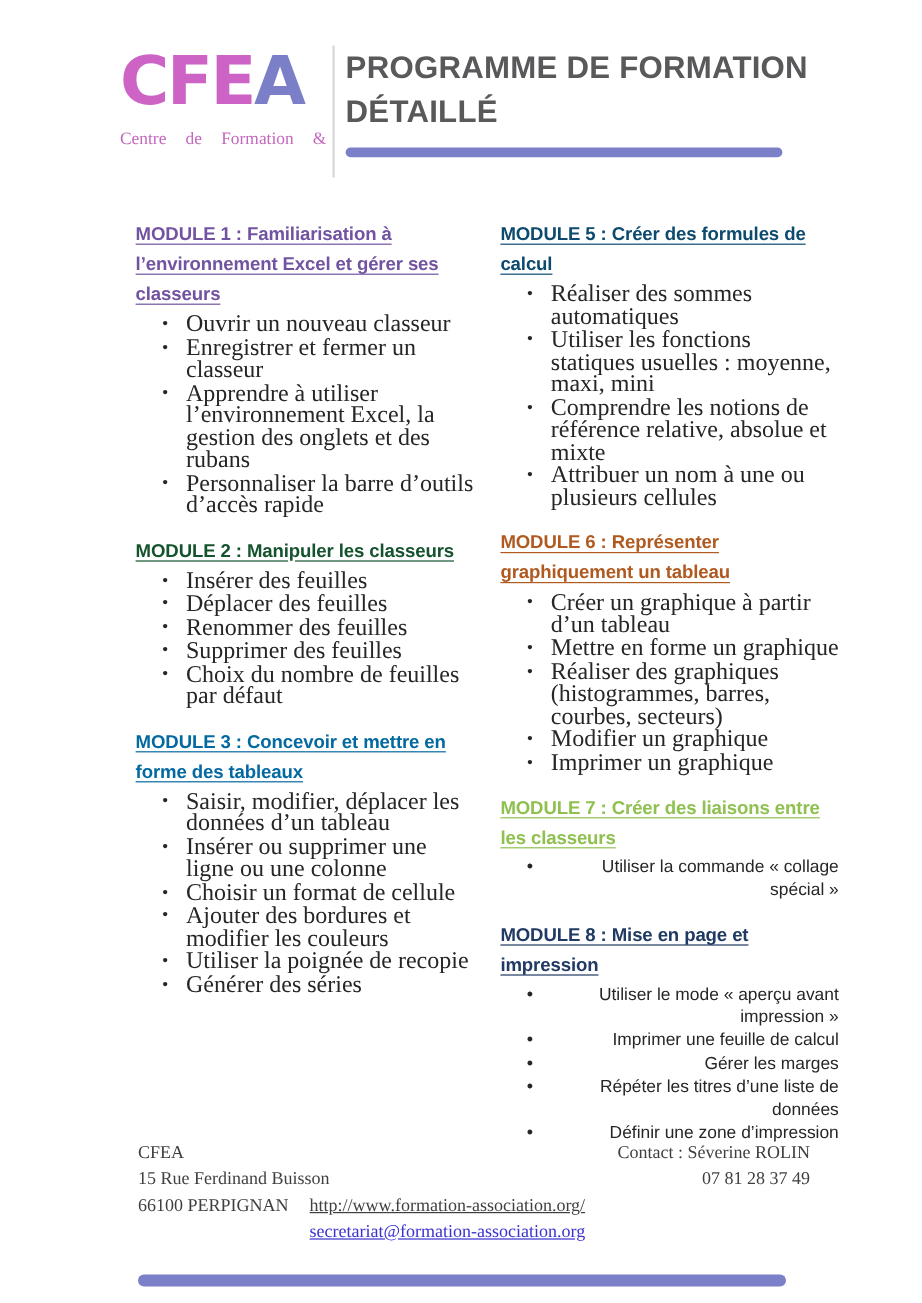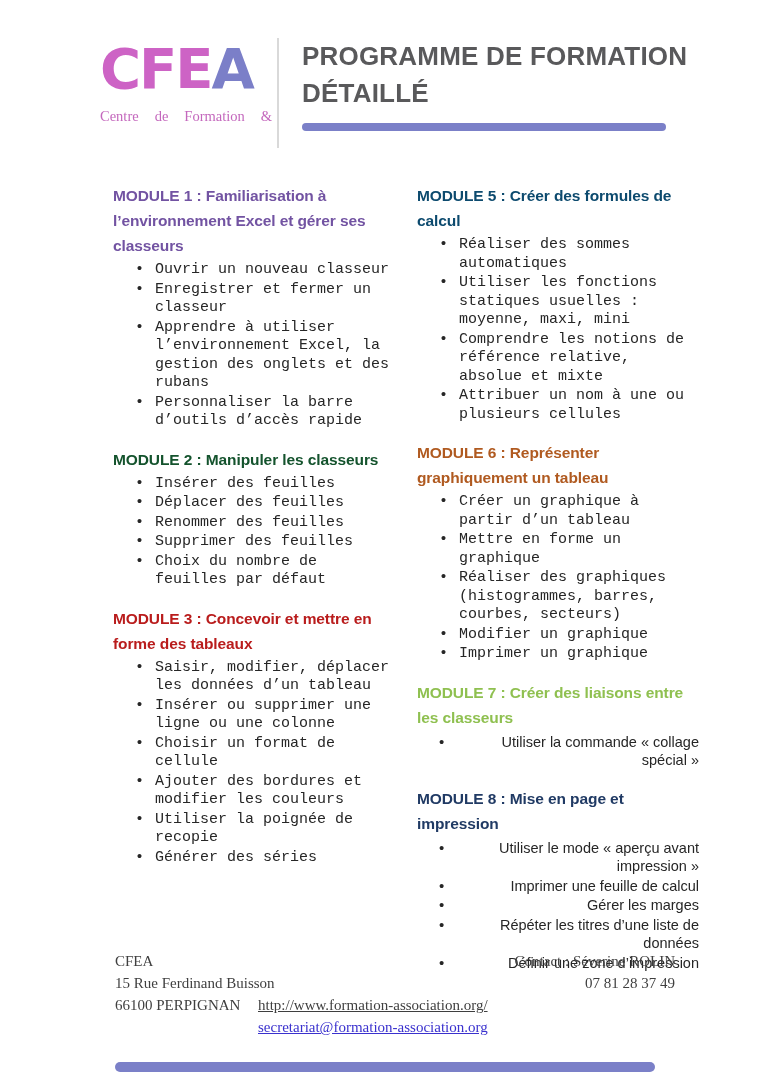--- a/index.html
+++ b/index.html
@@ -20,43 +20,44 @@
     white-space:nowrap;
   }
   .tagline{
     margin-top:6px;width:172px;
     font-family:"Liberation Serif", serif;
     font-size:14.5px;line-height:21px;
   }
   .tagline .just{text-align:justify;text-align-last:justify;}
   .tagline .bold{font-weight:bold;}
   .v-divider{width:2px;height:110px;background:#d9d9d9;margin-left:0px;}
-  .title-block{padding-left:23px;padding-top:0px;}
+  .title-block{padding-left:9px;padding-top:0px;}
   .page-title{
     font-family:"Liberation Sans", sans-serif;
     font-weight:bold;font-size:26px;line-height:37px;letter-spacing:0.2px;
   }
   .accent-bar{
     margin-top:11px;width:364px;height:8px;border-radius:4px;
   }
 
   
   .columns{position:absolute;top:183px;left:113px;width:586px;display:flex;gap:22px;}
   .col{width:282px;}
   .module{margin-bottom:16px;}
   .module-heading{
     margin:0 0 3px 0;
     font-family:"Liberation Sans", sans-serif;
     font-weight:bold;font-size:15.5px;line-height:25px;letter-spacing:-0.1px;
+    text-decoration:underline;
     text-underline-offset:3px;
   }
   ul.module-items{
     margin:2px 0 0 0;padding:0;list-style:none;
-    font-family:Liberation Mono, monospace;
-    font-size:15px;line-height:18.5px;color:#262626;
+    font-family:Liberation Serif, serif;
+    font-size:20px;line-height:18.5px;color:#262626;
   }
   ul.module-items.sans{
     font-family:"Liberation Sans", sans-serif;
     font-size:14.5px;
     text-align:right;
   }
   ul.module-items li{
     position:relative;padding-left:42px;margin:0 0 1px 0;
   }
   ul.module-items li::before{
@@ -113,21 +114,21 @@
           <h2 class="module-heading" style="color: #14532d;">MODULE 2 : Manipuler les classeurs</h2>
           <ul class="module-items">
             <li>Insérer des feuilles</li>
             <li>Déplacer des feuilles</li>
             <li>Renommer des feuilles</li>
             <li>Supprimer des feuilles</li>
             <li>Choix du nombre de feuilles par défaut</li>
           </ul>
         </section>
         <section class="module">
-          <h2 class="module-heading" style="color: #b91c1c;">MODULE 3 : Concevoir et mettre en forme des tableaux</h2>
+          <h2 class="module-heading" style="color: #0369a1;">MODULE 3 : Concevoir et mettre en forme des tableaux</h2>
           <ul class="module-items">
             <li>Saisir, modifier, déplacer les données d’un tableau</li>
             <li>Insérer ou supprimer une ligne ou une colonne</li>
             <li>Choisir un format de cellule</li>
             <li>Ajouter des bordures et modifier les couleurs</li>
             <li>Utiliser la poignée de recopie</li>
             <li>Générer des séries</li>
           </ul>
         </section>
       </div>

